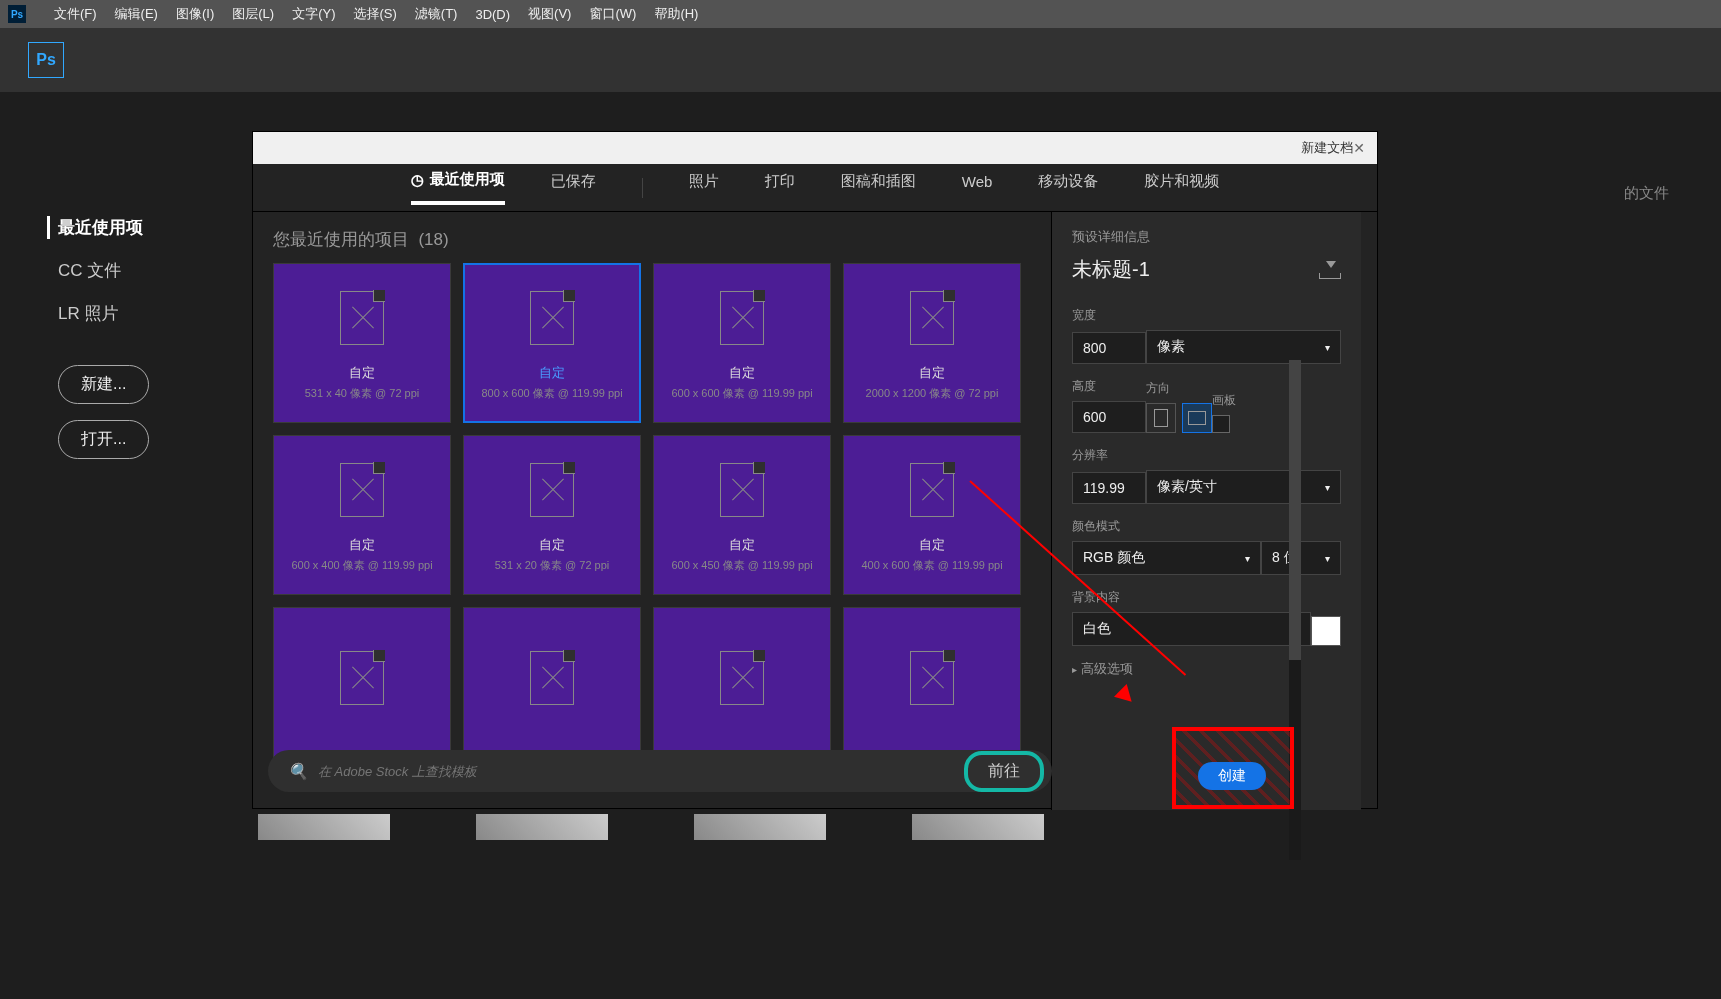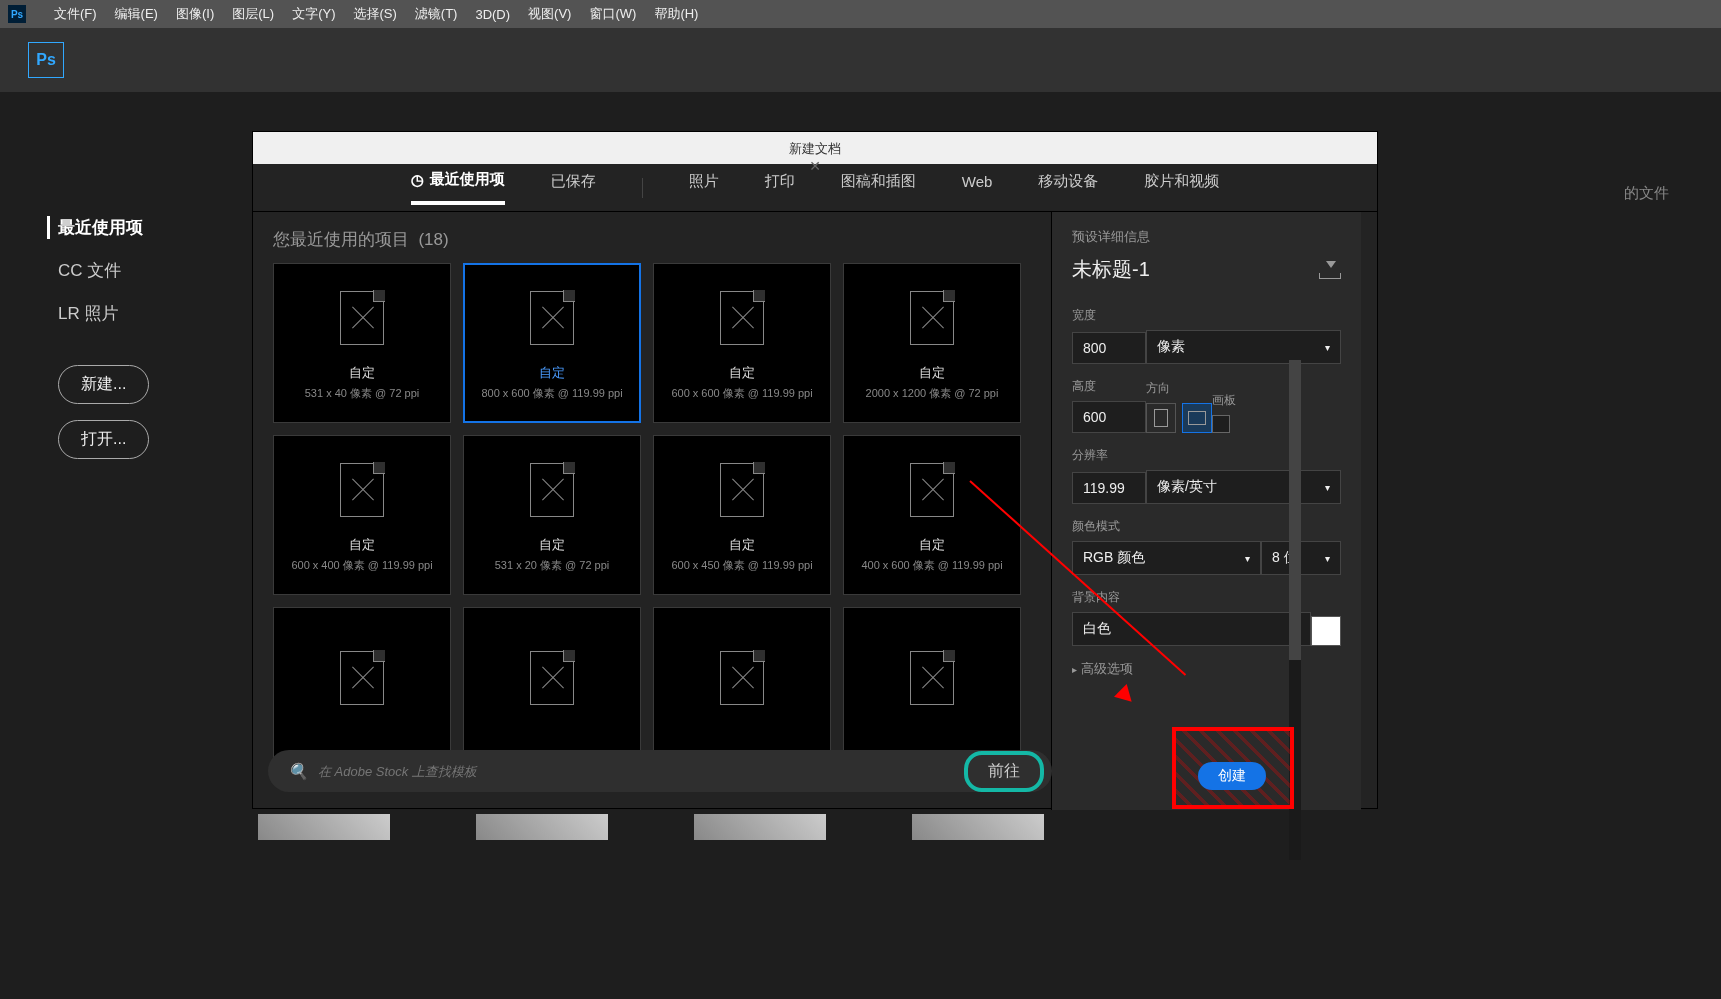--- a/index.html
+++ b/index.html
@@ -18,34 +18,34 @@
 
 
 .left-sidebar { position: absolute; left: 58px; top: 216px; font-size: 17px; color: #ccc; }
 .left-sidebar .item { margin-bottom: 20px; cursor: pointer; }
 .left-sidebar .item.active { font-weight: bold; color: #fff; border-left: 3px solid #fff; padding-left: 8px; margin-left: -11px; }
 .left-sidebar .buttons { margin-top: 40px; }
 .pill-btn { border: 1px solid #aaa; border-radius: 20px; padding: 8px 22px; font-size: 16px; color: #eee; background: none; cursor: pointer; margin-bottom: 16px; display: block; }
 
 
 .dialog { position: absolute; left: 252px; top: 131px; width: 1126px; height: 678px; background: #232323; border: 1px solid #000; }
-.dialog-title { height: 32px; background: #f0f0f0; color: #333; display: flex; align-items: center; padding: 8px 12px; font-size: 13px; justify-content: space-between; flex-direction: column; }
+.dialog-title { height: 32px; background: #f0f0f0; color: #333; display: flex; align-items: center; padding: 0 12px; font-size: 13px; justify-content: flex-end; }
 .dialog-title .close { font-size: 14px; color: #666; cursor: pointer; }
 
 .dialog-tabs { height: 48px; background: #232323; display: flex; align-items: center; justify-content: center; gap: 46px; border-bottom: 1px solid #000; font-size: 15px; color: #ccc; }
 .dialog-tabs .tab { cursor: pointer; padding-bottom: 12px; display: flex; align-items: center; gap: 6px; }
 .dialog-tabs .tab.active { border-bottom: 4px solid #fff; color: #fff; font-weight: bold; }
 .dialog-tabs .divider { width: 1px; height: 20px; background: #444; }
 
 
 .dialog-body { display: flex; height: 598px; }
 .preset-area { width: 798px; padding: 16px 20px; overflow: hidden; }
 .preset-header { font-size: 17px; color: #999; margin-bottom: 12px; }
 .preset-grid { display: grid; grid-template-columns: repeat(4, 178px); gap: 12px; }
-.preset { height: 160px; background: #000000; border: 1px solid #3a3a3a; display: flex; flex-direction: column; align-items: center; justify-content: center; cursor: pointer; }
+.preset { height: 160px; background: #4c1d95; border: 1px solid #3a3a3a; display: flex; flex-direction: column; align-items: center; justify-content: center; cursor: pointer; }
 .preset.selected { border: 2px solid #1473e6; }
 .preset .icon-wrap { height: 64px; display: flex; align-items: center; margin-bottom: 14px; }
 .preset .doc-icon { width: 44px; height: 54px; position: relative; }
 .preset .doc-icon .page { width: 44px; height: 54px; border: 1px solid #888; position: absolute; }
 .preset .doc-icon .fold { position: absolute; right: -1px; top: -1px; width: 12px; height: 12px; border-left: 1px solid #888; border-bottom: 1px solid #888; background: #2f2f2f; }
 .preset .doc-icon .x1 { position: absolute; top: 26px; left: 8px; width: 30px; height: 1px; background: #888; transform: rotate(45deg); }
 .preset .doc-icon .x2 { position: absolute; top: 26px; left: 8px; width: 30px; height: 1px; background: #888; transform: rotate(-45deg); }
 .preset .name { font-size: 13px; color: #ddd; }
 .preset.selected .name { color: #4a9cff; }
 .preset .dims { font-size: 11px; color: #888; margin-top: 4px; }

